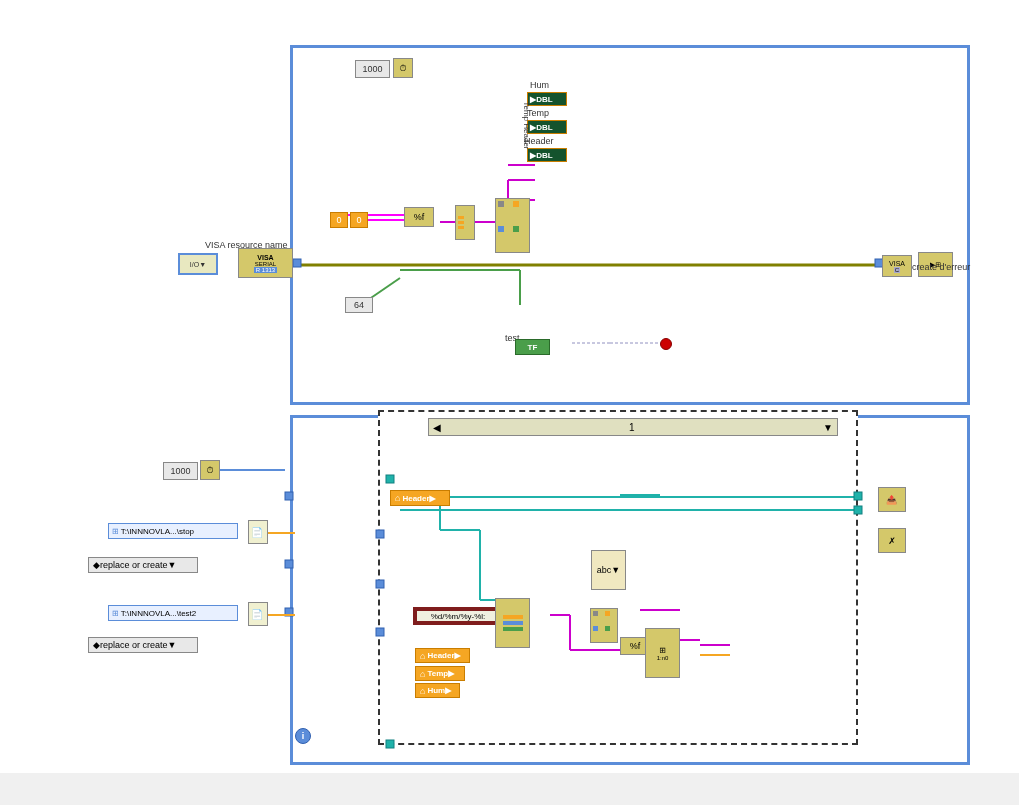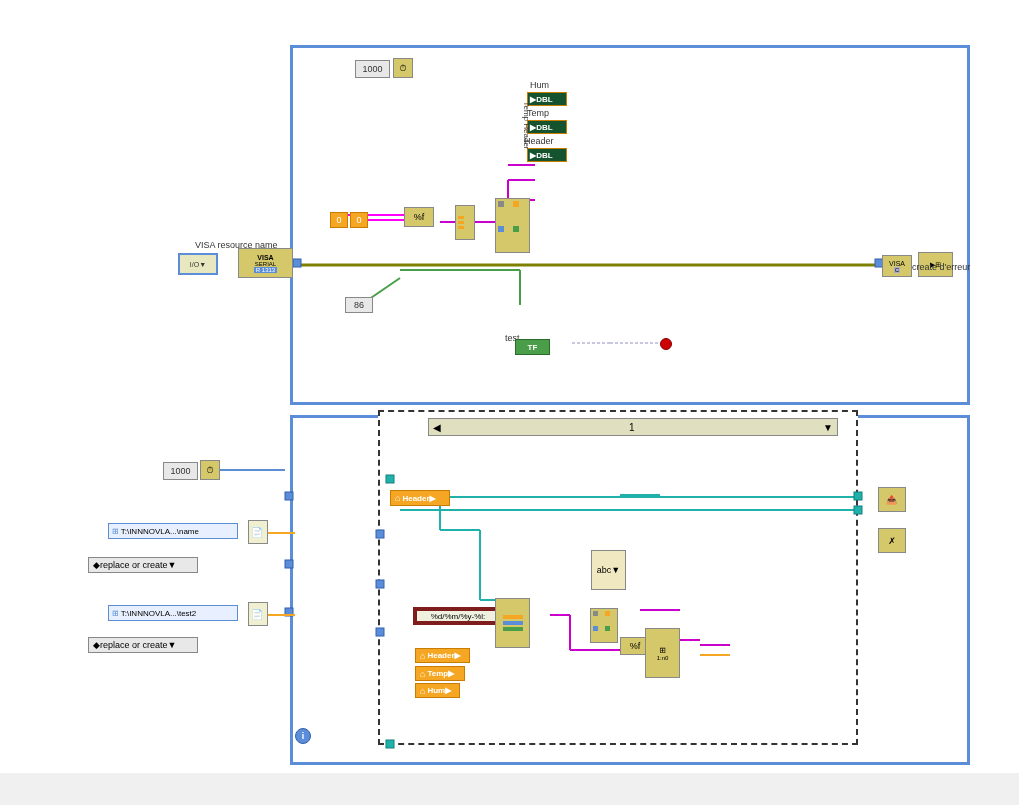--- a/index.html
+++ b/index.html
@@ -312,21 +312,21 @@
     <div class="bundle-port"></div>
   </div>
 
   <div style="position:absolute; left:495px; top:198px; width:35px; height:55px; background:#d4c86a; border:1px solid #888; display:grid; grid-template-columns:1fr 1fr; gap:1px; padding:2px;">
     <div style="background:#888; width:6px; height:6px;"></div>
     <div style="background:#f5a623; width:6px; height:6px;"></div>
     <div style="background:#5b8dd9; width:6px; height:6px;"></div>
     <div style="background:#4a9e4a; width:6px; height:6px;"></div>
   </div>
 
-  <div class="label" style="left:195px; top:240px;text-align:center;">
+  <div class="label" style="left:205px; top:240px;text-align:center;">
     <span>VISA resource name</span>
   </div>
 
   <div style="position:absolute; left:178px; top:253px; width:40px; height:22px; background:#e8e8c0; border:2px solid #5b8dd9; display:flex; align-items:center; justify-content:center; font-size:7px; color:#333;">I/O▼</div>
 
   <div class="visa-block" style="left:238px; top:248px; width:55px; height:30px;">
     <span style="font-size:7px; font-weight:bold;">VISA</span>
     <span style="font-size:6px;">SERIAL</span>
     <span style="font-size:6px; background:#5b8dd9; color:white; padding:0 2px;">R 1313</span>
   </div>
@@ -336,21 +336,21 @@
     <span style="font-size:6px; background:#aac; padding:0 1px;">C</span>
   </div>
 
   <div style="position:absolute; left:918px; top:252px; width:35px; height:25px; background:#d4c86a; border:1px solid #888; display:flex; align-items:center; justify-content:center; font-size:7px;">▶⊞</div>
 
   <div class="label" style="left:912px; top:262px;">
     <span>create d'erreur</span>
   </div>
 
   <div class="number-box" style="left:345px; top:297px; width:28px; height:16px;">
-    <span>86</span>
+    <span>64</span>
   </div>
 
   <div class="label" style="left:505px; top:333px;">
     <span>test</span>
   </div>
 
   <div class="tf-box" style="left:515px; top:339px; width:35px; height:16px;">TF</div>
 
   <div class="stop-circle" style="left:660px; top:338px;"></div>
 
@@ -365,21 +365,21 @@
   </div>
 
   <div style="position:absolute; left:428px; top:418px; width:410px; height:18px; background:#e0e0c0; border:1px solid #888; display:flex; align-items:center; justify-content:space-between; padding:0 4px;">
     <span>◀</span>
     <span>1</span>
     <span>▼</span>
   </div>
 
   <div style="position:absolute; left:108px; top:523px; width:130px; height:16px; background:#e8f0ff; border:1px solid #5b8dd9; font-size:8px; display:flex; align-items:center; padding:0 3px;">
     <span style="color:#5b8dd9; margin-right:2px;">⊞</span>
-    <span>T:\INNNOVLA...\name</span>
+    <span>T:\INNNOVLA...\stop</span>
   </div>
 
   <div class="file-icon" style="left:248px; top:520px;">📄</div>
 
   <div class="dropdown-box" style="left:88px; top:557px; width:110px; height:16px;">
     ◆ <span>replace or create</span> ▼
   </div>
 
   <div style="position:absolute; left:108px; top:605px; width:130px; height:16px; background:#e8f0ff; border:1px solid #5b8dd9; font-size:8px; display:flex; align-items:center; padding:0 3px;">
     <span style="color:#5b8dd9; margin-right:2px;">⊞</span>

